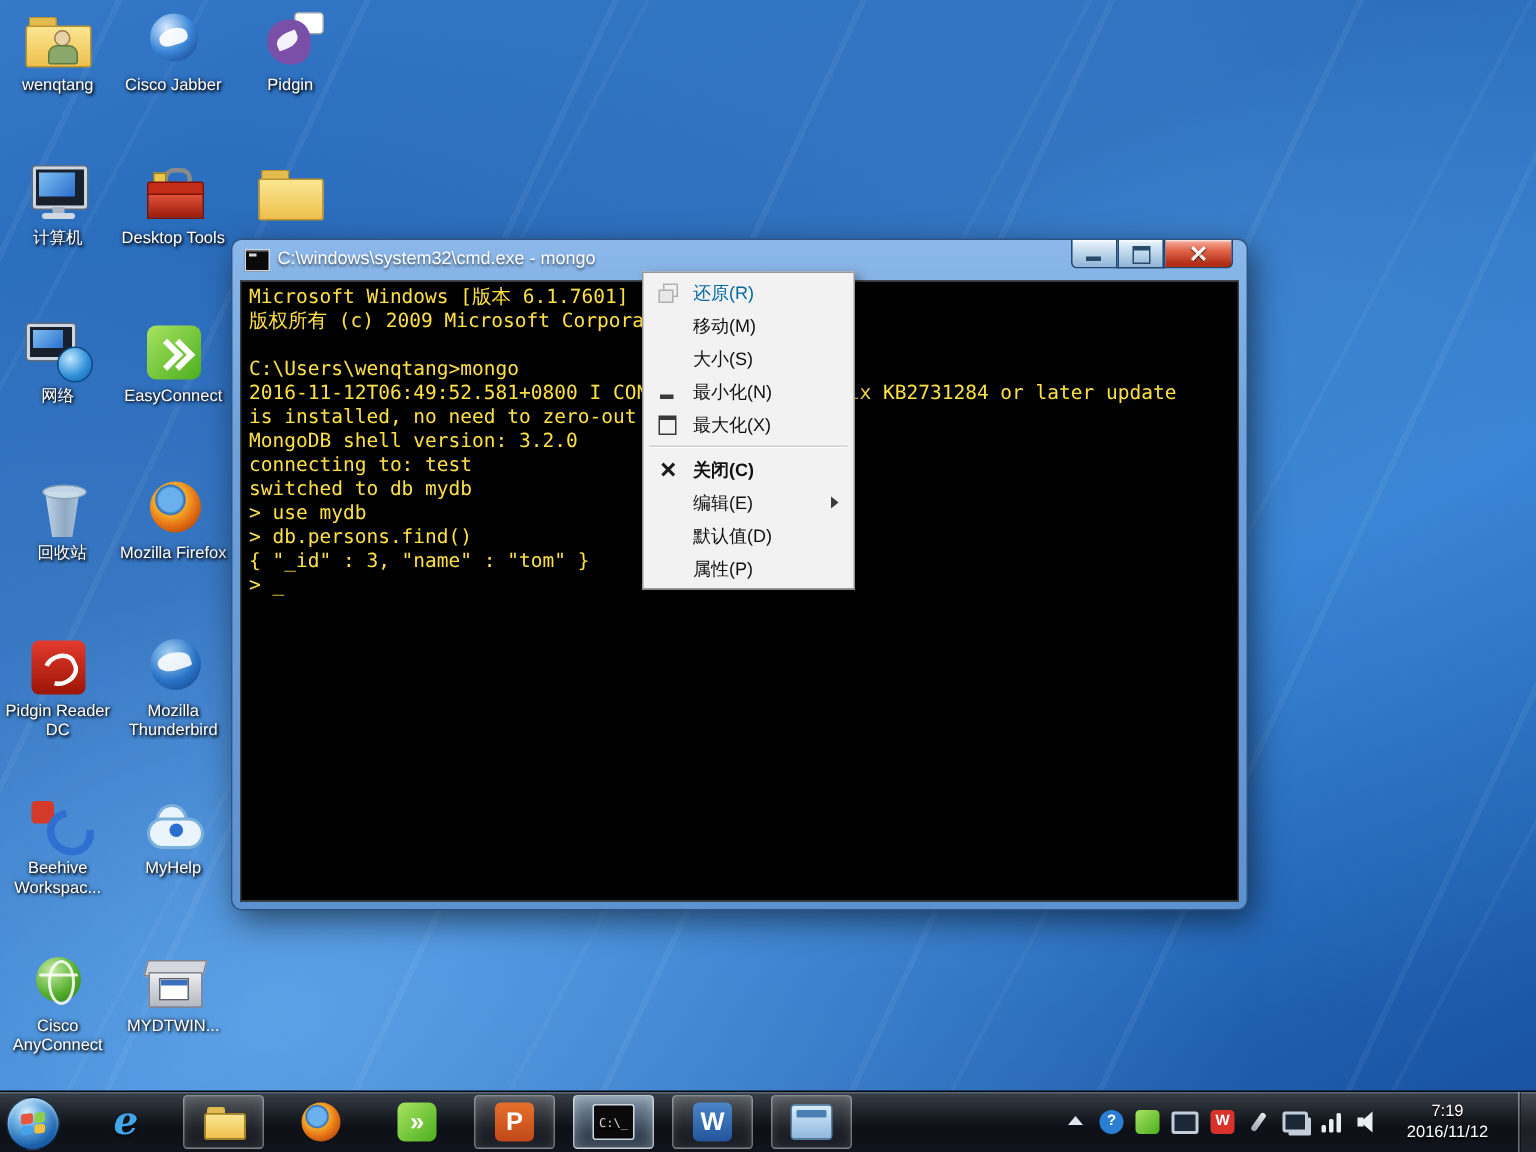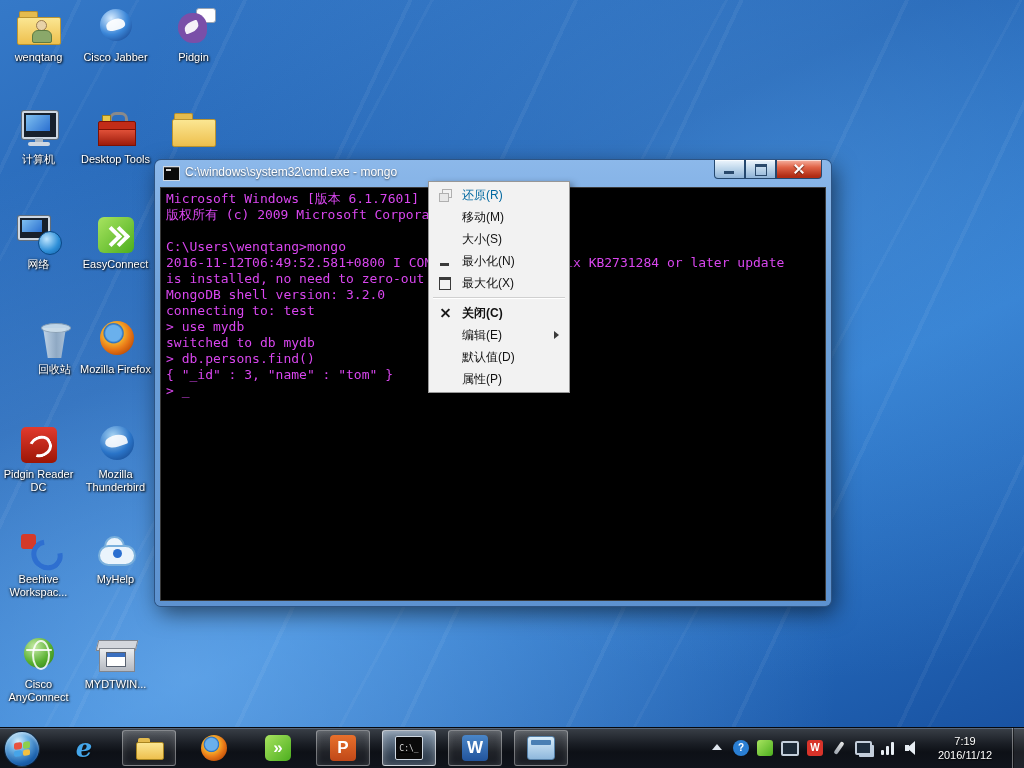--- a/index.html
+++ b/index.html
@@ -114,21 +114,21 @@
   .cb.max i{position:absolute;left:9px;top:4px;width:10px;height:8px;border:1px solid #2a4a6c;border-top-width:3px;}
   .cb.close{width:44px;border-radius:0 0 4px 0;
     background:linear-gradient(#f6b2a2,#e06448 40%,#b02c14 90%);}
   .cb.close i{position:absolute;left:16px;top:8px;width:12px;height:2px;background:#fff;
     box-shadow:0 1px 1px rgba(0,0,0,.4);}
   .cb.close .x1{transform:rotate(45deg);}
   .cb.close .x2{transform:rotate(-45deg);}
   #console{position:absolute;left:5px;right:5px;top:27px;bottom:5px;background:#000;
     border:1px solid #3a3a3a;padding:3px 5px;overflow:hidden;
     font-family:"DejaVu Sans Mono","Liberation Mono",monospace;
-    font-size:13px;line-height:16px;color:#d946ef;}
+    font-size:13px;line-height:16px;color:#fde047;}
   .cline{white-space:pre;min-height:16px;}
 
   
   #sysmenu{position:absolute;left:428px;top:181px;width:136px;z-index:20;
     background:#f2f2f2;border:1px solid #979797;padding:2px;
     box-shadow:3px 3px 7px rgba(0,0,0,.4);}
   .mi{position:relative;height:22px;line-height:22px;padding-left:31px;
     font-size:12px;color:#111;white-space:nowrap;}
   .mi.disabled{color:#0369a1;}
   .mi.bold{font-weight:bold;}
@@ -230,21 +230,21 @@
     <div class="dlabel">计算机</div>
   </div>
   <div class="dcell" style="left:1px;top:215px">
     <div class="art t-network">
         <span class="scr"></span>
         <span class="glass"></span>
         <span class="globe"></span>
       </div>
     <div class="dlabel">网络</div>
   </div>
-  <div class="dcell" style="left:17px;top:320px">
+  <div class="dcell" style="left:4px;top:320px">
     <div class="art t-recycle">
         <span class="bin"></span>
         <span class="rim"></span>
       </div>
     <div class="dlabel">回收站</div>
   </div>
   <div class="dcell" style="left:1px;top:425px">
     <div class="art t-acrobat">
         <span class="sq"></span>
         <span class="loop"></span>
@@ -358,22 +358,22 @@
     </div>
     <div id="console">
       <div class="cline">Microsoft Windows [版本 6.1.7601]</div>
       <div class="cline">版权所有 (c) 2009 Microsoft Corporation。保留所有权利。</div>
       <div class="cline"></div>
       <div class="cline">C:\Users\wenqtang&gt;mongo</div>
       <div class="cline">2016-11-12T06:49:52.581+0800 I CONTROL  [main] Hotfix KB2731284 or later update</div>
       <div class="cline">is installed, no need to zero-out data files</div>
       <div class="cline">MongoDB shell version: 3.2.0</div>
       <div class="cline">connecting to: test</div>
+      <div class="cline">switched to db mydb</div>
       <div class="cline">&gt; use mydb</div>
-      <div class="cline">switched to db mydb</div>
       <div class="cline">&gt; db.persons.find()</div>
       <div class="cline">{ "_id" : 3, "name" : "tom" }</div>
       <div class="cline">&gt; _</div>
     </div>
   </div>
 
   <div id="sysmenu">
     <div class="mi disabled">
       <span class="mico restore"></span>
       <span>还原(R)</span>

